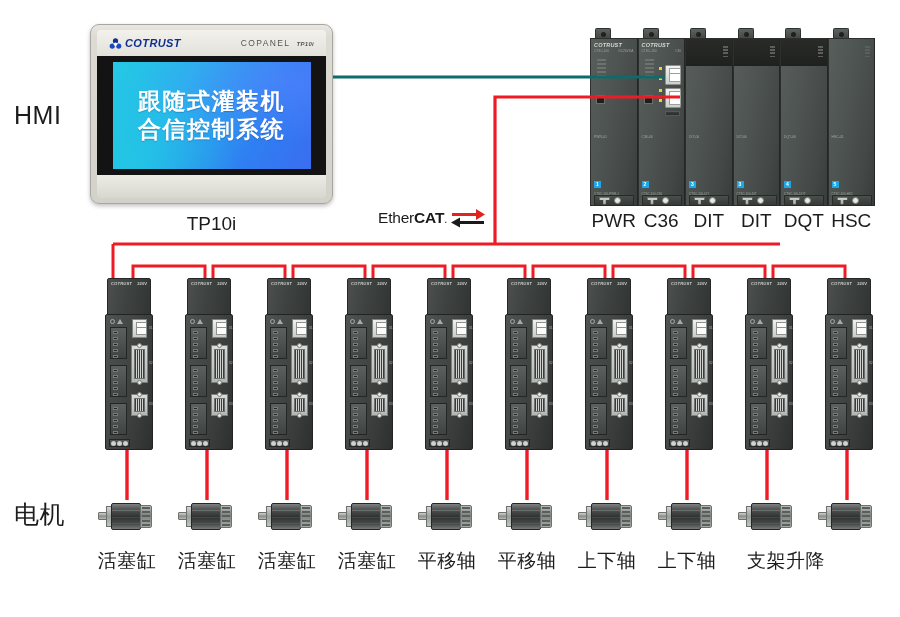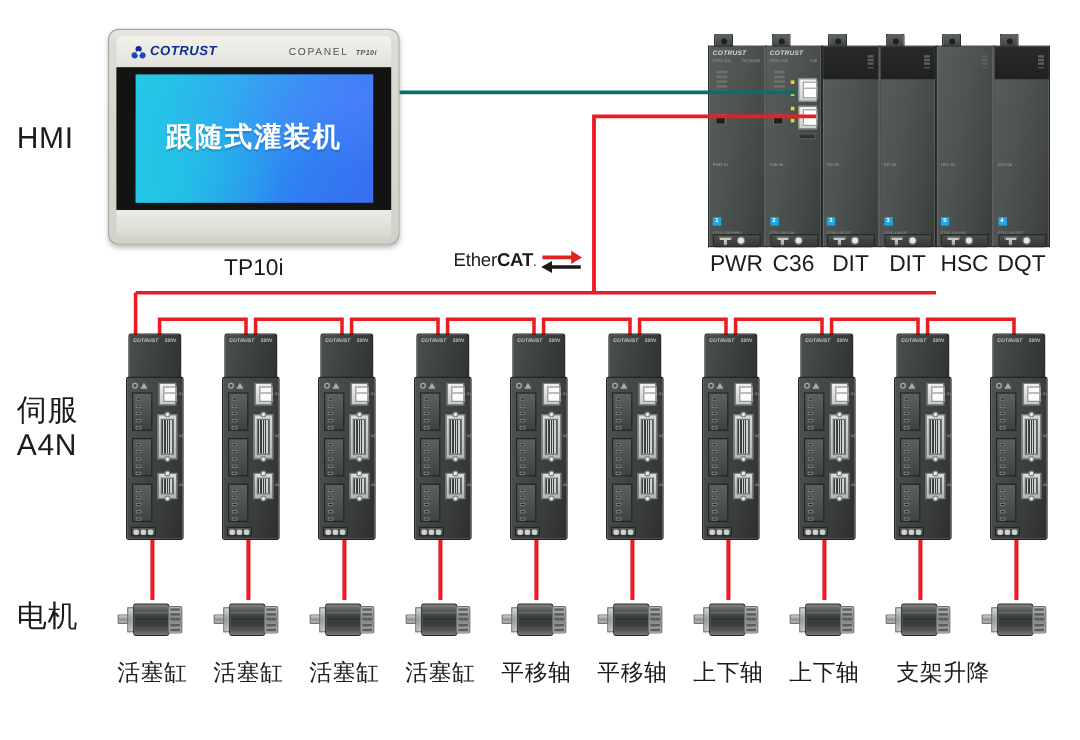--- a/index.html
+++ b/index.html
@@ -293,22 +293,20 @@
     font-size: 19px; color: #1c1c1c; letter-spacing: .5px;
     font-family: "DejaVu Sans", "Liberation Sans", sans-serif;
   }
 </style>
 </head>
 <body>
 
 <div id="stage">
 
   <div class="row-label" id="lbl-hmi">HMI</div>
-  <div class="row-label" id="lbl-servo">伺服
-A4N</div>
   <div class="row-label" id="lbl-motor">电机</div>
 
   <div id="hmi-panel">
     <div id="hmi-brandbar">
       <span class="cotrust-logo">
         <svg class="cotrust-mark" viewBox="0 0 20 20">
           <circle cx="10" cy="6" r="4" fill="#0e2f8f"></circle>
           <circle cx="5" cy="14" r="4" fill="#1a46c0"></circle>
           <circle cx="15" cy="14" r="4" fill="#1a46c0"></circle>
           <circle cx="10" cy="11" r="2.6" fill="#ffffff"></circle>
@@ -317,20 +315,21 @@
       </span>
       <span id="hmi-copanel">
         <span>COPANEL</span>
         <span id="hmi-model">TP10i</span>
       </span>
     </div>
 
     <div id="hmi-screen-frame">
       <div id="hmi-screen">
         <div class="hmi-line">跟随式灌装机</div>
+        <div class="hmi-line">合信控制系统</div>
       </div>
     </div>
 
     <div id="hmi-bottombar"></div>
   </div>
   <div id="hmi-caption">TP10i</div>
 
   <div id="plc-rack">
       <div class="plc-mod">
         <div class="plc-tab"></div>
@@ -420,55 +419,55 @@
           <div class="plc-modelno">CTSC-100-DIT</div>
           <div class="plc-foot">
             <span class="foot-clip"></span>
             <span class="foot-screw"></span>
           </div>
         </div>
         <div class="plc-caption">DIT</div>
       </div>
       <div class="plc-mod">
         <div class="plc-tab"></div>
+        <div class="plc-body dark-top">
+          <div class="plc-topdots">
+            <i></i>
+            <i></i>
+            <i></i>
+            <i></i>
+          </div>
+          <div class="plc-mid-code">DQT-06</div>
+          <div class="plc-badge">4</div>
+          <div class="plc-modelno">CTSC-100-DQT</div>
+          <div class="plc-foot">
+            <span class="foot-clip"></span>
+            <span class="foot-screw"></span>
+          </div>
+        </div>
+        <div class="plc-caption">DQT</div>
+      </div>
+      <div class="plc-mod">
+        <div class="plc-tab"></div>
         <div class="plc-body">
           <div class="plc-topdots">
             <i></i>
             <i></i>
             <i></i>
             <i></i>
           </div>
           <div class="plc-mid-code">HSC-01</div>
           <div class="plc-badge">5</div>
           <div class="plc-modelno">CTSC-100-HSC</div>
           <div class="plc-foot">
             <span class="foot-clip"></span>
             <span class="foot-screw"></span>
           </div>
         </div>
         <div class="plc-caption">HSC</div>
-      </div>
-      <div class="plc-mod">
-        <div class="plc-tab"></div>
-        <div class="plc-body dark-top">
-          <div class="plc-topdots">
-            <i></i>
-            <i></i>
-            <i></i>
-            <i></i>
-          </div>
-          <div class="plc-mid-code">DQT-06</div>
-          <div class="plc-badge">4</div>
-          <div class="plc-modelno">CTSC-100-DQT</div>
-          <div class="plc-foot">
-            <span class="foot-clip"></span>
-            <span class="foot-screw"></span>
-          </div>
-        </div>
-        <div class="plc-caption">DQT</div>
       </div>
     </div>
 
   <svg id="wires" width="900" height="617">
 
     <path d="M333,77 L665,77" stroke="#0d6b6b" stroke-width="3.2" fill="none"></path>
 
     <path d="M680,97 L495,97 L495,244" stroke="#ed1c24" stroke-width="3.2" fill="none"></path>
 
     <path d="M113,244 L780,244" stroke="#ed1c24" stroke-width="3" fill="none"></path>

